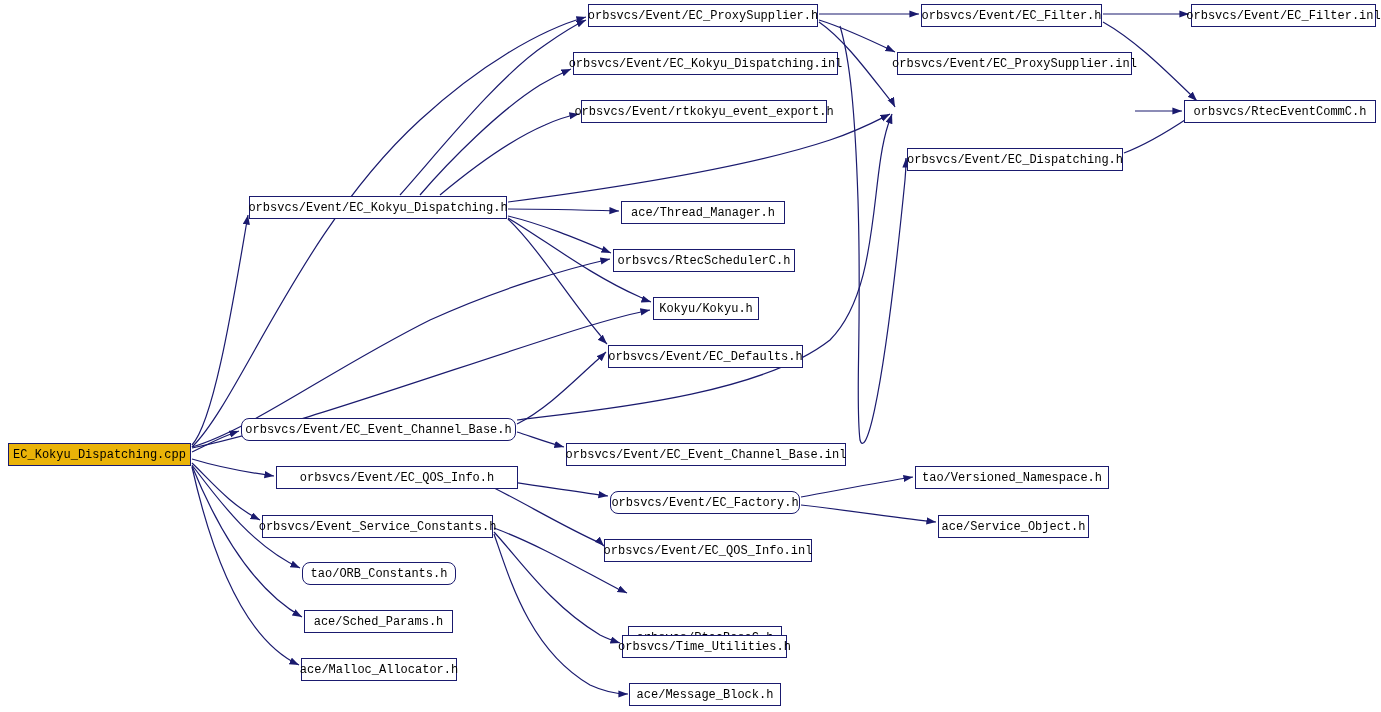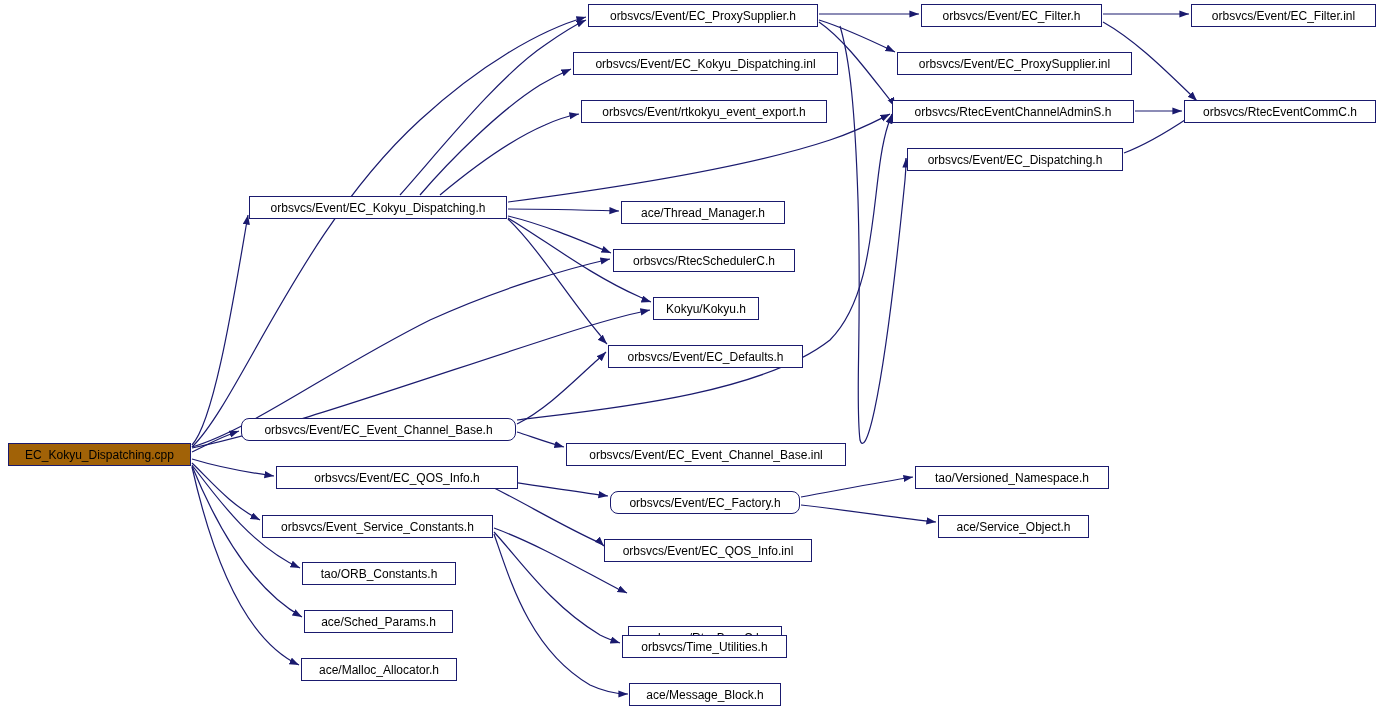--- a/index.html
+++ b/index.html
@@ -29,23 +29,24 @@
     border: 1px solid #1a1a6e;
     background: #ffffff;
     color: #000000;
     font-size: 12px;
     line-height: 1;
     display: flex;
     align-items: center;
     justify-content: center;
     white-space: nowrap;
     padding: 6px 7px;
+    font-family: Liberation Mono, monospace;
   }
   .node.root {
-    background: #a16207;
+    background: #eab308;
     border-color: #1a1a6e;
   }
 </style>
 </head>
 <body>
 
 <div id="canvas">
   <svg id="edges" viewBox="0 0 1381 712">
     <defs>
       <marker id="arrow" markerWidth="9" markerHeight="9" refX="8" refY="3" orient="auto" markerUnits="strokeWidth">
@@ -91,35 +92,34 @@
         <path d="M 494,534 C 510,580 530,650 590,685 C 605,692 618,694 628,694"></path>
       </g>
   </svg>
 <div class="node root" style="left: 8px; top: 443px; width: 183px; height: 23px;">EC_Kokyu_Dispatching.cpp</div>
     <div class="node" style="left: 588px; top: 4px; width: 230px; height: 23px;">orbsvcs/Event/EC_ProxySupplier.h</div>
     <div class="node" style="left: 921px; top: 4px; width: 181px; height: 23px;">orbsvcs/Event/EC_Filter.h</div>
     <div class="node" style="left: 1191px; top: 4px; width: 185px; height: 23px;">orbsvcs/Event/EC_Filter.inl</div>
     <div class="node" style="left: 573px; top: 52px; width: 265px; height: 23px;">orbsvcs/Event/EC_Kokyu_Dispatching.inl</div>
     <div class="node" style="left: 897px; top: 52px; width: 235px; height: 23px; text-align: right;">orbsvcs/Event/EC_ProxySupplier.inl</div>
     <div class="node" style="left: 581px; top: 100px; width: 246px; height: 23px;">orbsvcs/Event/rtkokyu_event_export.h</div>
-    <div class="node" style="left: 892px; top: 100px; width: 242px; height: 23px;">orbsvcs/RtecEventChannelAdminS.h</div>
     <div class="node" style="left: 1184px; top: 100px; width: 192px; height: 23px;">orbsvcs/RtecEventCommC.h</div>
     <div class="node" style="left: 907px; top: 148px; width: 216px; height: 23px;">orbsvcs/Event/EC_Dispatching.h</div>
     <div class="node" style="left: 249px; top: 196px; width: 258px; height: 23px;">orbsvcs/Event/EC_Kokyu_Dispatching.h</div>
     <div class="node" style="left: 621px; top: 201px; width: 164px; height: 23px;">ace/Thread_Manager.h</div>
     <div class="node" style="left: 613px; top: 249px; width: 182px; height: 23px;">orbsvcs/RtecSchedulerC.h</div>
     <div class="node" style="left: 653px; top: 297px; width: 106px; height: 23px;">Kokyu/Kokyu.h</div>
     <div class="node" style="left: 608px; top: 345px; width: 195px; height: 23px;">orbsvcs/Event/EC_Defaults.h</div>
     <div class="node" style="left: 241px; top: 418px; width: 275px; height: 23px; border-radius: 8px;">orbsvcs/Event/EC_Event_Channel_Base.h</div>
     <div class="node" style="left: 566px; top: 443px; width: 280px; height: 23px;">orbsvcs/Event/EC_Event_Channel_Base.inl</div>
     <div class="node" style="left: 276px; top: 466px; width: 242px; height: 23px;">orbsvcs/Event/EC_QOS_Info.h</div>
     <div class="node" style="left: 610px; top: 491px; width: 190px; height: 23px; border-radius: 8px;">orbsvcs/Event/EC_Factory.h</div>
     <div class="node" style="left: 915px; top: 466px; width: 194px; height: 23px;">tao/Versioned_Namespace.h</div>
     <div class="node" style="left: 938px; top: 515px; width: 151px; height: 23px;">ace/Service_Object.h</div>
     <div class="node" style="left: 262px; top: 515px; width: 231px; height: 23px;">orbsvcs/Event_Service_Constants.h</div>
     <div class="node" style="left: 604px; top: 539px; width: 208px; height: 23px;">orbsvcs/Event/EC_QOS_Info.inl</div>
-    <div class="node" style="left: 302px; top: 562px; width: 154px; height: 23px;">tao/ORB_Constants.h</div>
+    <div class="node" style="left: 302px; top: 562px; width: 154px; height: 23px; border-radius: 8px;">tao/ORB_Constants.h</div>
     <div class="node" style="left: 628px; top: 588px; width: 154px; height: 23px; margin-top: 38px;">orbsvcs/RtecBaseC.h</div>
     <div class="node" style="left: 304px; top: 610px; width: 149px; height: 23px;">ace/Sched_Params.h</div>
     <div class="node" style="left: 622px; top: 635px; width: 165px; height: 23px;">orbsvcs/Time_Utilities.h</div>
     <div class="node" style="left: 301px; top: 658px; width: 156px; height: 23px;">ace/Malloc_Allocator.h</div>
     <div class="node" style="left: 629px; top: 683px; width: 152px; height: 23px;">ace/Message_Block.h</div>
   </div>
 
 </body></html>

